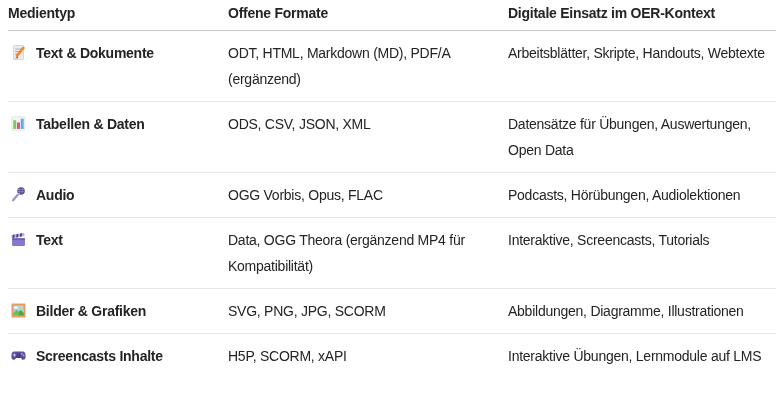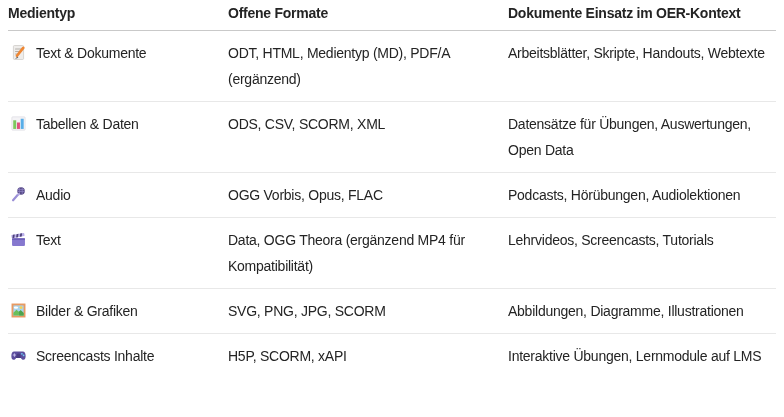--- a/index.html
+++ b/index.html
@@ -39,20 +39,21 @@
     padding: 9px 0 9px 0;
     border-bottom: 1px solid #e8e8e8;
     vertical-align: top;
   }
   .media-table td.c2 { padding-right: 38px; }
   .media-table td.c1 { padding-right: 10px; }
   .media-table tr:last-child td { border-bottom: none; }
   .cell-flex {
     display: flex;
     align-items: flex-start;
+    font-weight: bold;
   }
   .icon {
     flex: 0 0 auto;
     width: 17px;
     height: 17px;
     margin: 4px 9px 0 2px;
   }
   .icon svg { display: block; width: 17px; height: 17px; }
 </style>
 </head>
@@ -61,21 +62,21 @@
 <table class="media-table">
   <colgroup>
       <col class="c1">
       <col class="c2">
       <col class="c3">
     </colgroup>
   <thead>
     <tr>
       <th>Medientyp</th>
       <th>Offene Formate</th>
-      <th>Dokumente Einsatz im OER-Kontext</th>
+      <th>Digitale Einsatz im OER-Kontext</th>
     </tr>
   </thead>
   <tbody>
 
     <tr>
       <td class="c1">
           <div class="cell-flex">
         <span class="icon">
           <svg viewBox="0 0 20 20">
             <rect x="4" y="1.8" width="12" height="16.4" rx="1.2" fill="#efedeb" stroke="#c8c5c1" stroke-width="0.8"></rect>
@@ -84,39 +85,39 @@
               <line x1="6.5" y1="8.8" x2="13.5" y2="8.8"></line>
               <line x1="6.5" y1="11.8" x2="10.5" y2="11.8"></line>
             </g>
             <line x1="15.6" y1="4.6" x2="8.2" y2="13.8" stroke="#ef8733" stroke-width="3.2" stroke-linecap="round"></line>
             <path d="M8.6 14.6 L5.9 17.6 L9.9 16.3 Z" fill="#6b6b6b"></path>
           </svg>
         </span>
         <span>Text &amp; Dokumente</span>
       </div>
         </td>
-      <td class="c2">ODT, HTML, Medientyp (MD), PDF/A (ergänzend)</td>
+      <td class="c2">ODT, HTML, Markdown (MD), PDF/A (ergänzend)</td>
       <td class="c3">Arbeitsblätter, Skripte, Handouts, Webtexte</td>
     </tr>
 
     <tr>
       <td class="c1">
           <div class="cell-flex">
         <span class="icon">
           <svg viewBox="0 0 20 20">
             <rect x="2.2" y="2.2" width="15.6" height="15.6" rx="1" fill="#f4f3f6" stroke="#dcdae0" stroke-width="0.8"></rect>
             <rect x="3.8" y="6.2" width="3.5" height="10.2" fill="#7cc95e"></rect>
             <rect x="8.2" y="8.8" width="3.5" height="7.6" fill="#e0517e"></rect>
             <rect x="12.6" y="4.4" width="3.5" height="12" fill="#58aee8"></rect>
           </svg>
         </span>
         <span>Tabellen &amp; Daten</span>
       </div>
         </td>
-      <td class="c2">ODS, CSV, SCORM, XML</td>
+      <td class="c2">ODS, CSV, JSON, XML</td>
       <td class="c3">Datensätze für Übungen, Auswertungen, Open Data</td>
     </tr>
 
     <tr>
       <td class="c1">
           <div class="cell-flex">
         <span class="icon">
           <svg viewBox="0 0 20 20">
             <line x1="9.2" y1="10.4" x2="3.6" y2="16.8" stroke="#9a8fd6" stroke-width="2.6" stroke-linecap="round"></line>
             <circle cx="13" cy="5.8" r="4.4" fill="#574a86"></circle>
@@ -150,21 +151,21 @@
                 <polygon points="8.6,4.6 10.8,4.6 9.6,8.4 7.4,8.4"></polygon>
                 <polygon points="13,4.6 15.2,4.6 14,8.4 11.8,8.4"></polygon>
               </g>
             </g>
           </svg>
         </span>
         <span>Text</span>
       </div>
         </td>
       <td class="c2">Data, OGG Theora (ergänzend MP4 für Kompatibilität)</td>
-      <td class="c3">Lehrvideos, Screencasts, Tutorials</td>
+      <td class="c3">Interaktive, Screencasts, Tutorials</td>
     </tr>
 
     <tr>
       <td class="c1">
           <div class="cell-flex">
         <span class="icon">
           <svg viewBox="0 0 20 20">
             <rect x="1.8" y="1.8" width="16.4" height="16.4" fill="#e89a62"></rect>
             <rect x="4" y="4" width="12" height="12" fill="#a8d4ee"></rect>
             <circle cx="13" cy="6.6" r="1.7" fill="#f7d34c"></circle>

